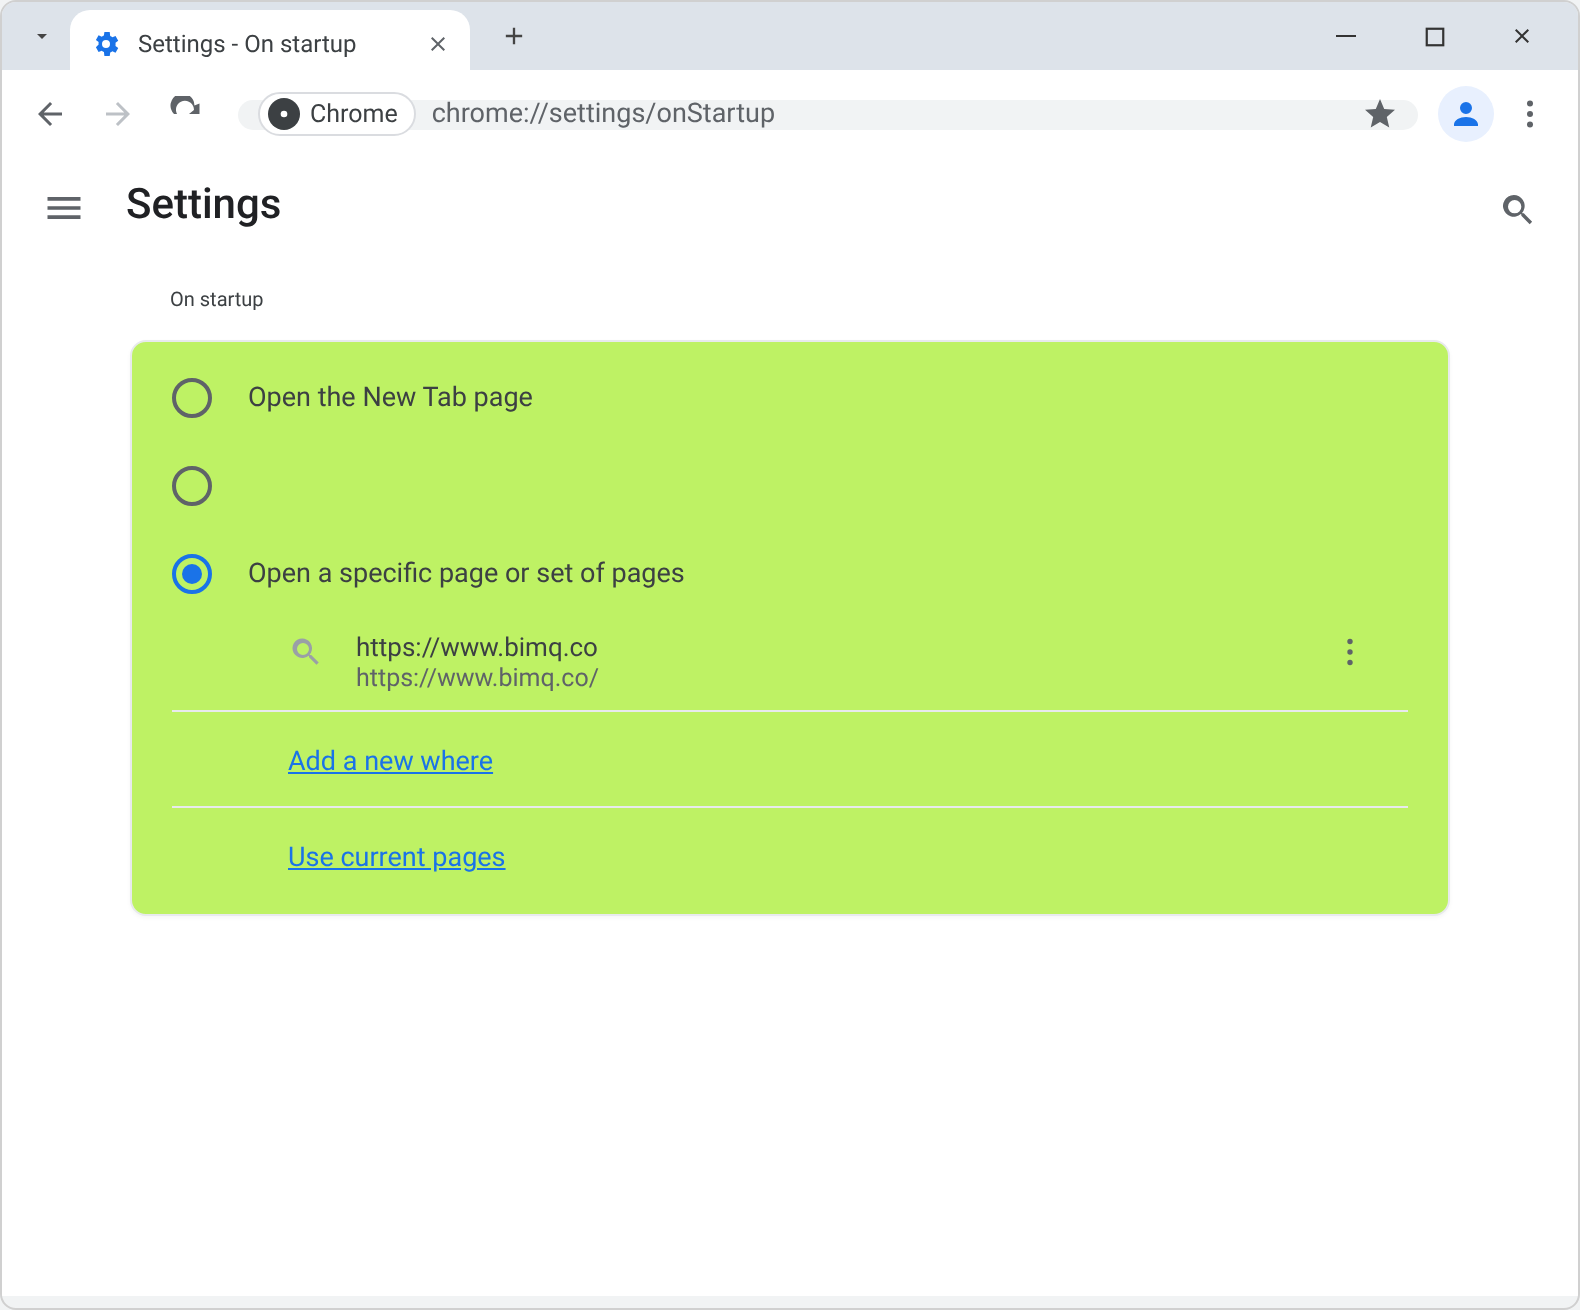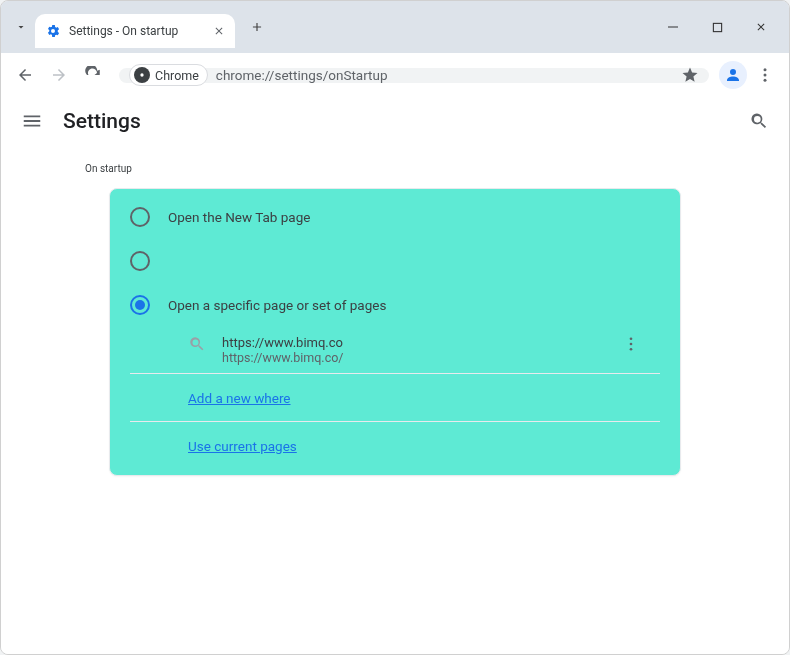--- a/index.html
+++ b/index.html
@@ -6,21 +6,21 @@
 body {
   font-family: "Segoe UI", Roboto, Arial, sans-serif;
   width: 790px; height: 655px;
   background: #f1f3f4;
   border: 1px solid #d0d0d0;
   border-radius: 8px;
   overflow: hidden;
   position: relative;
 }
 .titlebar {
-  height: 52px;
+  height: 34px;
   background: #dde3ea;
   display: flex;
   align-items: center;
   padding: 0 8px 0 6px;
 }
 .tab-dropdown {
   width: 28px; height: 28px;
   display: flex; align-items: center; justify-content: center;
   border-radius: 6px;
   color: #444;
@@ -90,35 +90,35 @@
   display:flex;align-items:center;justify-content:center;
   color:#1a73e8;
 }
 .content {
   background: #fff;
   height: calc(655px - 42px - 44px);
   overflow: hidden;
   position: relative;
 }
 .content-header {
-  display: flex; align-items: center;
+  display: flex; align-items: flex-end;
   padding: 12px 20px;
   gap: 20px;
 }
 .hamburger { color:#5f6368; }
 .settings-title { font-size: 21px; font-weight: 500; color:#202124; }
 .search-icon-btn { margin-left:auto; color:#5f6368; }
 .section-label {
   font-size: 10px; color:#3c4043;
   margin: 18px 0 14px 84px;
 }
 .card {
   margin: 0 auto;
-  width: 572px;
-  background:#5eead4;
+  width: 660px;
+  background:#bef264;
   border: 1px solid #e8eaed;
   border-radius: 8px;
   box-shadow: 0 1px 2px rgba(0,0,0,0.04);
   padding: 6px 0;
 }
 .radio-row {
   display:flex; align-items:center;
   gap: 18px;
   padding: 12px 20px;
 }

